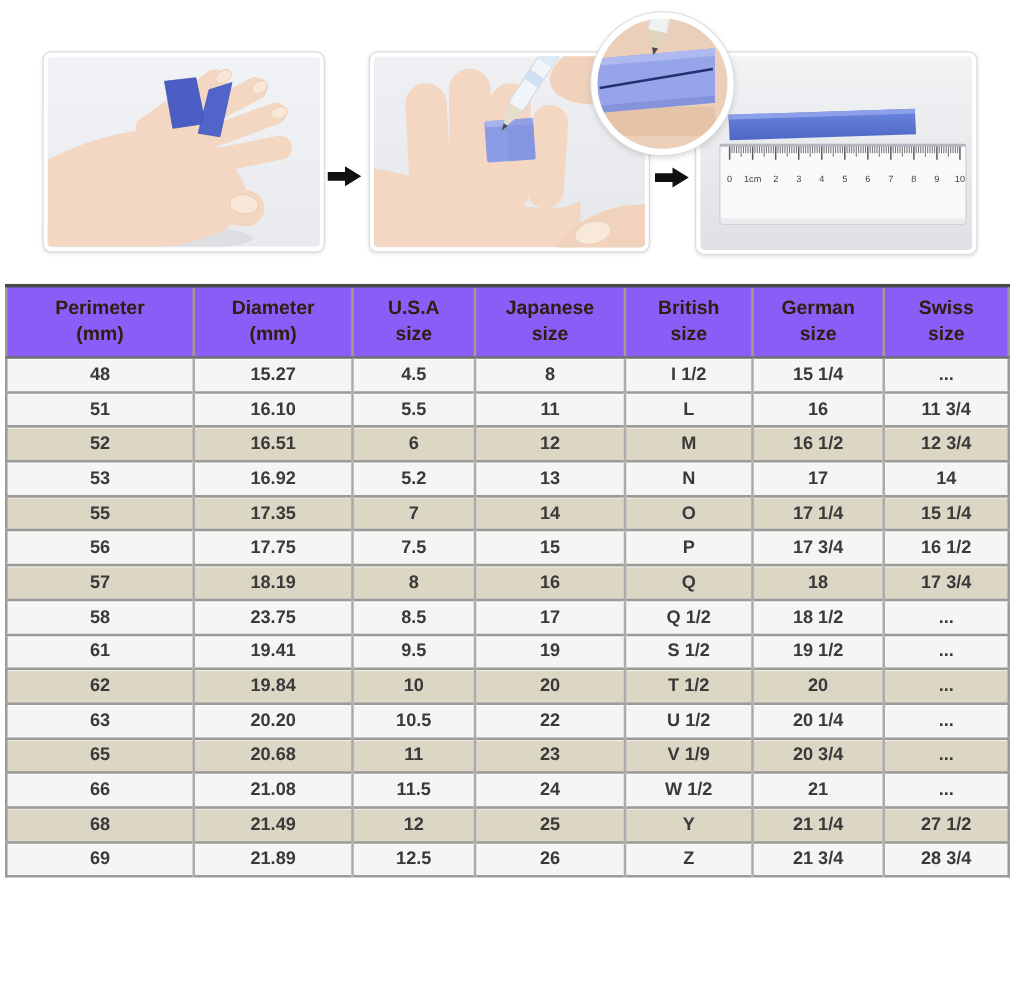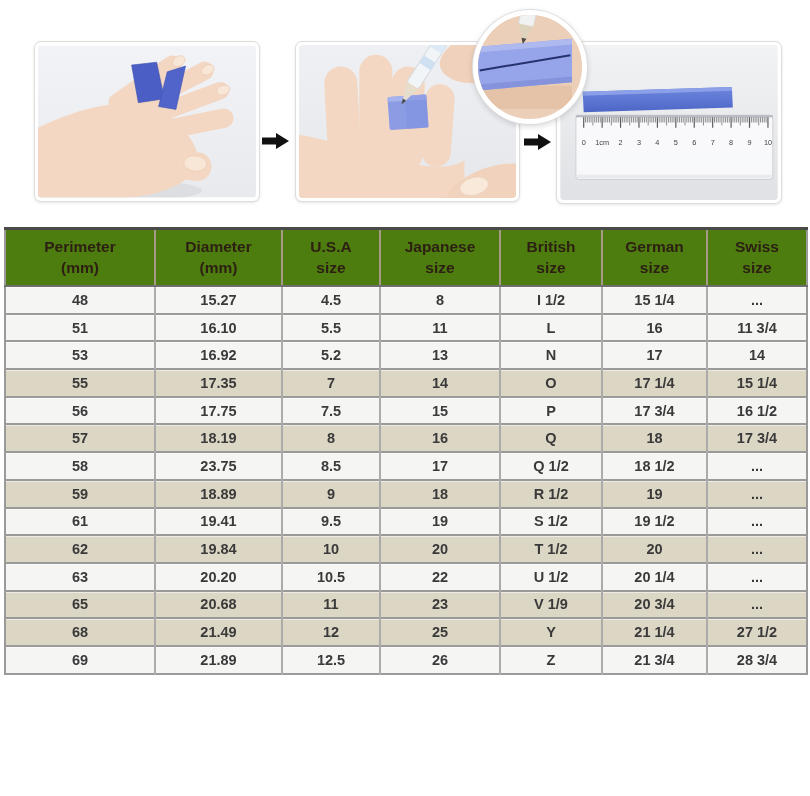--- a/index.html
+++ b/index.html
@@ -27,21 +27,21 @@
     box-shadow:0 0 0 1px #ddd, 0 2px 6px rgba(0,0,0,.18); z-index:5; background:#eccfb9;
   }
   .inset svg { display:block; }
 
   
   table.sizes {
     border-collapse:collapse; table-layout:fixed; width:802px; margin-left:4px;
     border:2px solid #9a9a9a; border-top:3px solid #4a4a4a;
   }
   table.sizes th {
-    background:#4d7c0f; color:#2d2013; font-weight:bold; font-size:15.5px;
+    background:#8b5cf6; color:#2d2013; font-weight:bold; font-size:15.5px;
     line-height:1.3; height:55px; text-align:center; vertical-align:middle;
     border-left:2px solid #a69a88; border-bottom:2px solid #6e6e6e; padding:0;
   }
   table.sizes th:first-child { border-left:none; }
   table.sizes th span { display:block; }
   table.sizes td {
     font-weight:bold; font-size:14.5px; color:#3a3a3a; text-align:center;
     height:25.7px; padding:0; vertical-align:middle;
     border-left:2px solid #ababab; border-top:2px solid #9a9a9a;
     box-shadow:inset 0 1px 0 rgba(255,255,255,.55);
@@ -343,20 +343,29 @@
       </tr>
       <tr class="light">
         <td>51</td>
         <td>16.10</td>
         <td>5.5</td>
         <td>11</td>
         <td>L</td>
         <td>16</td>
         <td>11 3/4</td>
       </tr>
+      <tr class="dark">
+        <td>52</td>
+        <td>16.51</td>
+        <td>6</td>
+        <td>12</td>
+        <td>M</td>
+        <td>16 1/2</td>
+        <td>12 3/4</td>
+      </tr>
       <tr class="light">
         <td>53</td>
         <td>16.92</td>
         <td>5.2</td>
         <td>13</td>
         <td>N</td>
         <td>17</td>
         <td>14</td>
       </tr>
       <tr class="dark">
@@ -388,29 +397,20 @@
       </tr>
       <tr class="light">
         <td>58</td>
         <td>23.75</td>
         <td>8.5</td>
         <td>17</td>
         <td>Q 1/2</td>
         <td>18 1/2</td>
         <td>...</td>
       </tr>
-      <tr class="dark">
-        <td>59</td>
-        <td>18.89</td>
-        <td>9</td>
-        <td>18</td>
-        <td>R 1/2</td>
-        <td>19</td>
-        <td>...</td>
-      </tr>
       <tr class="light">
         <td>61</td>
         <td>19.41</td>
         <td>9.5</td>
         <td>19</td>
         <td>S 1/2</td>
         <td>19 1/2</td>
         <td>...</td>
       </tr>
       <tr class="dark">
@@ -431,20 +431,29 @@
         <td>20 1/4</td>
         <td>...</td>
       </tr>
       <tr class="dark">
         <td>65</td>
         <td>20.68</td>
         <td>11</td>
         <td>23</td>
         <td>V 1/9</td>
         <td>20 3/4</td>
+        <td>...</td>
+      </tr>
+      <tr class="light">
+        <td>66</td>
+        <td>21.08</td>
+        <td>11.5</td>
+        <td>24</td>
+        <td>W 1/2</td>
+        <td>21</td>
         <td>...</td>
       </tr>
       <tr class="dark">
         <td>68</td>
         <td>21.49</td>
         <td>12</td>
         <td>25</td>
         <td>Y</td>
         <td>21 1/4</td>
         <td>27 1/2</td>

